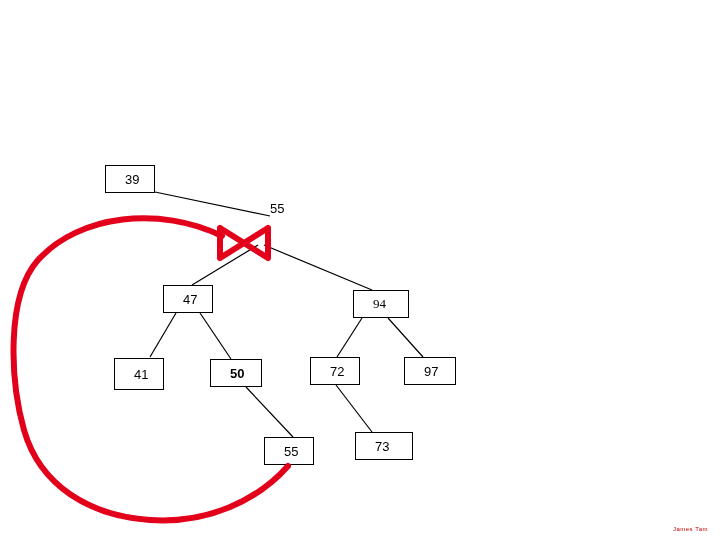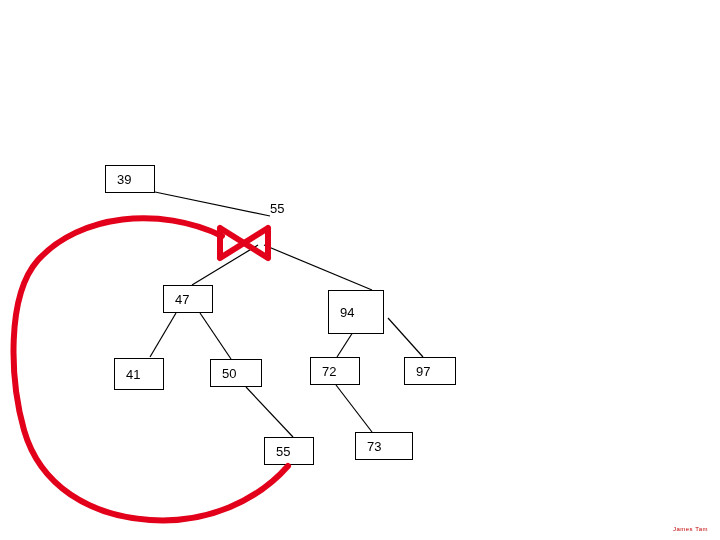--- a/index.html
+++ b/index.html
@@ -47,21 +47,21 @@
   .node {
     position: absolute;
     box-sizing: border-box;
     border: 1px solid #000000;
     background: #ffffff;
     font-family: "Liberation Sans", sans-serif;
     font-size: 13px;
     color: #000000;
     display: flex;
     align-items: center;
-    padding-left: 11px;
+    padding-left: 19px;
     z-index: 3;
   }
   .label-free {
     position: absolute;
     font-family: "Liberation Sans", sans-serif;
     font-size: 13px;
     color: #000000;
     z-index: 3;
   }
   svg.edges {
@@ -126,29 +126,29 @@
   </div>
 
   <div class="label-free" style="left:270px; top:201px;">
     <span>55</span>
   </div>
 
   <div class="node" style="left:163px; top:285px; width:50px; height:28px;">
     <span>47</span>
   </div>
 
-  <div class="node" style="left:328px; top:290px; width:56px; height:44px;">
+  <div class="node" style="left:353px; top:290px; width:56px; height:28px;font-family:Liberation Serif, serif;">
     <span>94</span>
   </div>
 
   <div class="node" style="left:114px; top:358px; width:50px; height:32px;">
     <span>41</span>
   </div>
 
-  <div class="node" style="left:210px; top:359px; width:52px; height:28px;">
+  <div class="node" style="left:210px; top:359px; width:52px; height:28px;font-weight:bold;">
     <span>50</span>
   </div>
 
   <div class="node" style="left:310px; top:357px; width:50px; height:28px;">
     <span>72</span>
   </div>
 
   <div class="node" style="left:404px; top:357px; width:52px; height:28px;">
     <span>97</span>
   </div>

